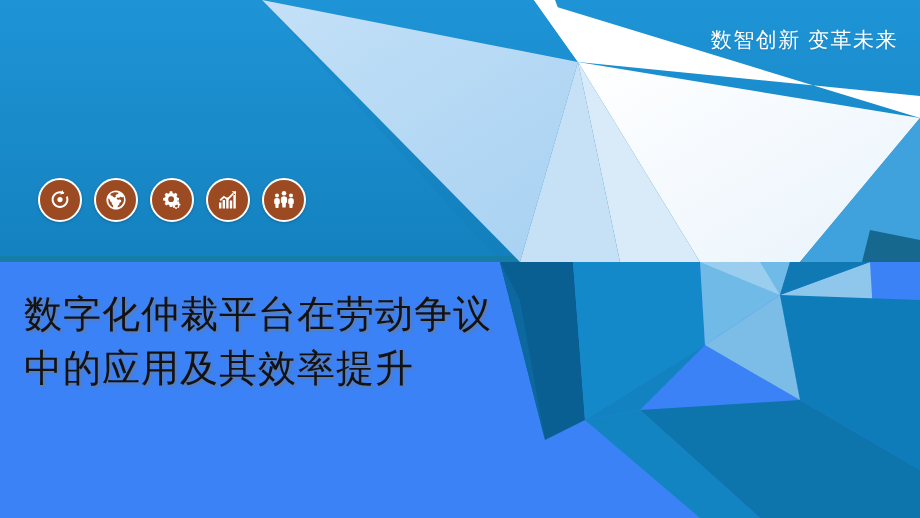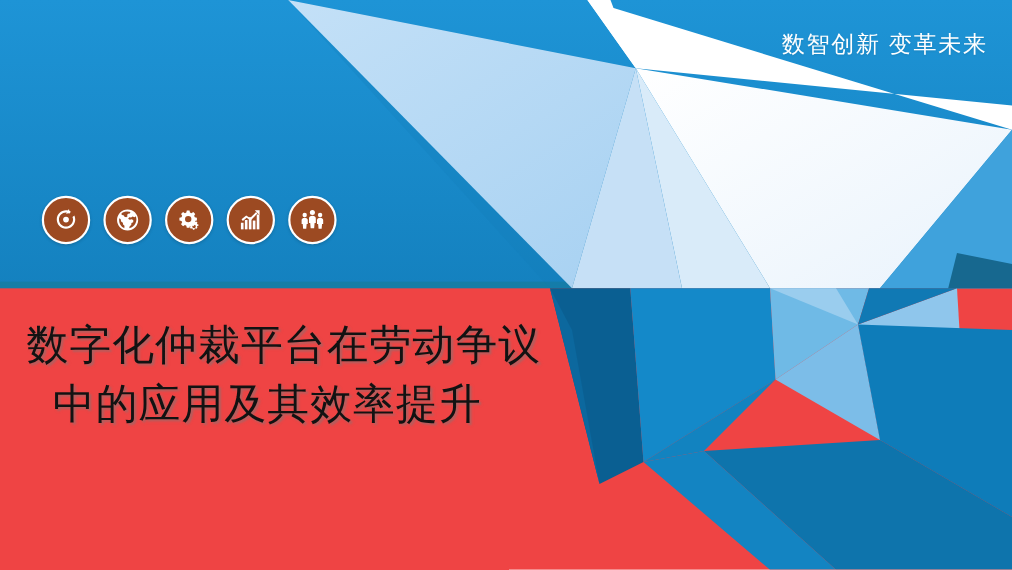--- a/index.html
+++ b/index.html
@@ -8,21 +8,21 @@
     background: #ffffff;
   }
   body {
     font-family: "Liberation Sans", "DejaVu Sans", sans-serif;
   }
   #slide {
     position: relative;
     width: 920px;
     height: 518px;
     overflow: hidden;
-    background: #ef4444;
+    background: #3b82f6;
   }
   #bg-svg {
     position: absolute;
     left: 0;
     top: 0;
     width: 920px;
     height: 518px;
     display: block;
   }
   
@@ -74,21 +74,21 @@
   .title-line {
     font-size: 38px;
     font-weight: normal;
     color: #121212;
     line-height: 1.42;
     letter-spacing: 1px;
     white-space: nowrap;
     text-shadow: 2px 2px 2px rgba(120,120,120,0.55);
   }
   #title-line-2 {
-    margin-left: 24px;
+    margin-left: 0;
   }
 </style>
 </head>
 <body>
 
 <div id="slide">
 
   <svg id="bg-svg" viewBox="0 0 920 518" preserveAspectRatio="none">
     <defs>
       <linearGradient id="gradBand" x1="0" y1="0" x2="0" y2="1">

